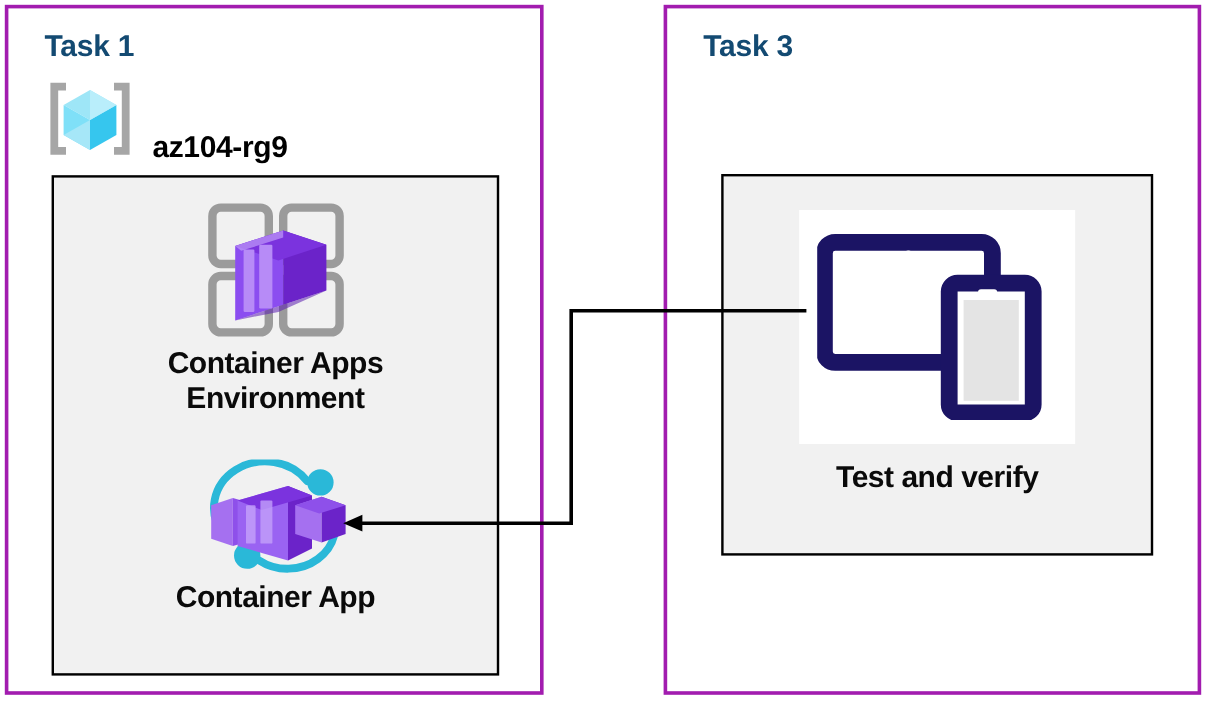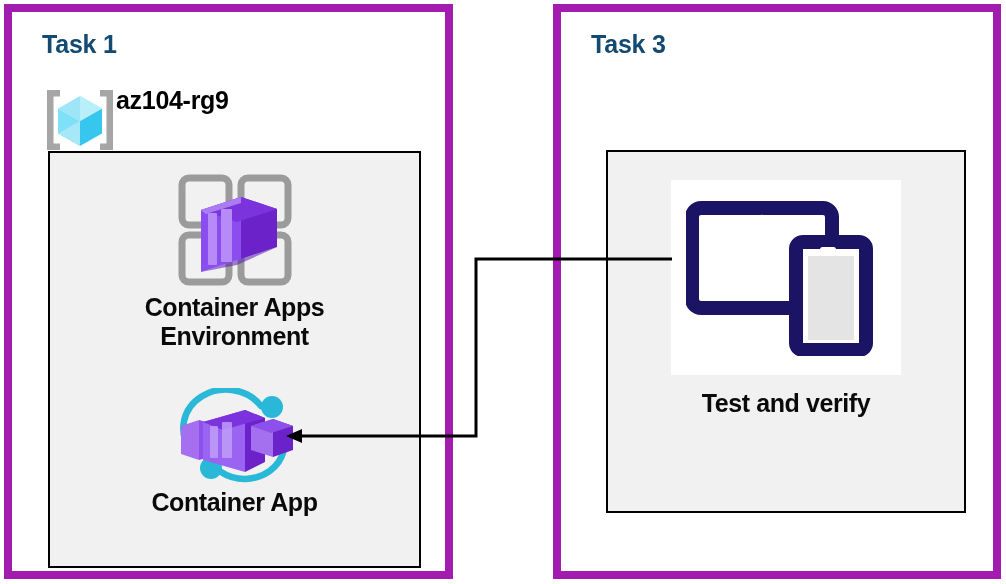--- a/index.html
+++ b/index.html
@@ -12,61 +12,62 @@
     width:1006px;
     height:584px;
     background:#ffffff;
     overflow:hidden;
   }
 
   
   .task-panel{
     position:absolute;
     background:#ffffff;
-    border:8px solid #a21caf;
+    border:3px solid #a21caf;
     box-sizing:border-box;
   }
   #task1-panel{ left:4px;  top:4px; width:449px; height:575px; }
   #task2-panel{ left:553px;top:4px; width:448px; height:575px; }
 
   .task-title{
     position:absolute;
     font-size:25px;
     font-weight:bold;
     color:#134a72;
     letter-spacing:-0.2px;
     white-space:nowrap;
   }
   #task1-title{ left:30px; top:18px; }
   #task2-title{ left:30px; top:18px; }
 
   
   #rg-row{
     position:absolute;
-    left:32px; top:74px;
+    left:32px; top:58px;
     display:flex;
-    align-items:flex-start;
+    align-items:flex-end;
+    gap:16px;
   }
   #rg-label{
     font-size:25px;
     font-weight:bold;
     color:#000000;
     white-space:nowrap;
     letter-spacing:-0.3px;
   }
 
   
   .inner-box{
     position:absolute;
     background:#f1f1f1;
     border:2px solid #000000;
     box-sizing:border-box;
   }
   #env-box{ left:36px; top:139px; width:373px; height:417px; }
-  #test-box{ left:45px; top:138px; width:360px; height:363px; }
+  #test-box{ left:45px; top:138px; width:360px; height:318px; }
 
   
   .icon-block{
     position:absolute;
     display:flex;
     flex-direction:column;
     align-items:center;
     width:100%;
   }
   .caption{

